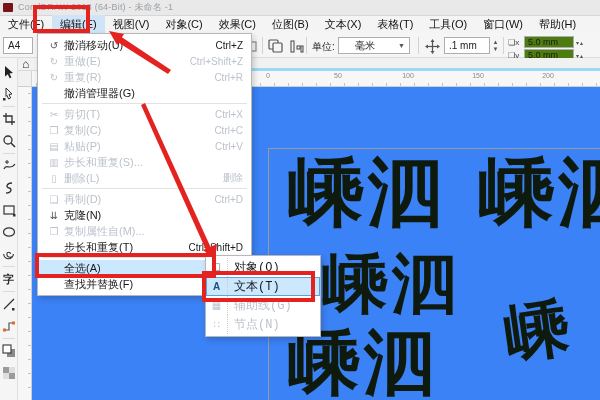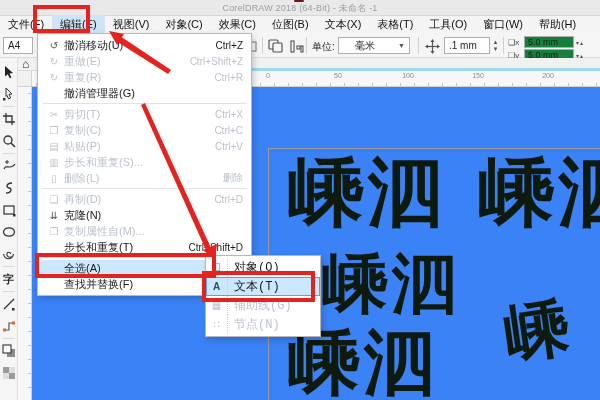--- a/index.html
+++ b/index.html
@@ -3,21 +3,21 @@
 <meta charset="utf-8">
 <style>
   * { margin:0; padding:0; box-sizing:border-box; }
   html,body { width:600px; height:400px; overflow:hidden; }
   body {
     font-family:"Liberation Sans","DejaVu Sans",sans-serif;
     font-size:11px; color:#1a1a1a; background:#fff; position:relative;
   }
   
   .titlebar { position:absolute; left:0; top:0; width:600px; height:16px;
-    background:#e9e9e9; border-bottom:1px solid #d7d7d7; display:flex; align-items:center;flex-direction:column; }
+    background:#e9e9e9; border-bottom:1px solid #d7d7d7; display:flex; align-items:center; }
   .app-icon { width:10px; height:9px; background:#7a1318; margin:0 5px 0 3px; border-radius:1px; }
   .titlebar-text { color:#9aa0a6; font-size:9px; letter-spacing:.2px; }
   
   .menubar { position:absolute; left:0; top:16px; width:600px; height:17px;
     background:#f4f4f4; display:flex; align-items:center; }
   .menubar-item { padding:2px 8px; font-size:11px; color:#111; white-space:nowrap; }
   .menubar-item.active { background:#cfe4f7; }
   
   .propbar { position:absolute; left:0; top:33px; width:600px; height:25px;
     background:#f5f5f5; border-bottom:1px solid #dcdcdc; display:flex; align-items:center; }
@@ -27,21 +27,21 @@
   .vsep { position:absolute; top:4px; width:1px; height:17px; background:#d2d2d2; }
   .ob { position:absolute; top:6px; }
   .units-label { position:absolute; left:312px; top:7px; font-size:10px; color:#222; }
   .units-combo { position:absolute; left:338px; top:4px; width:72px; justify-content:space-between;padding-left:16px; }
   .dd-arrow { font-size:7px; color:#555; }
   .nudge-input { position:absolute; left:444px; top:4px; width:46px; }
   .spinner { position:absolute; left:491px; top:4px; width:9px; height:17px;
     display:flex; flex-direction:column; justify-content:center; color:#555; font-size:6px; line-height:7px; text-align:center; }
   .dup { position:absolute; left:508px; display:flex; align-items:center; height:12px; }
   .dup-icon { font-size:8px; color:#444; width:16px; }
-  .dup-val { background:#15803d; border:1px solid #adadad; width:50px; height:12px;
+  .dup-val { background:#4d7c0f; border:1px solid #adadad; width:50px; height:12px;
     font-size:9px; padding:0 3px; display:flex; align-items:center; }
   .dup-arrows { font-size:6px; color:#555; margin-left:2px; letter-spacing:1px; }
   
   .tabbar { position:absolute; left:18px; top:58px; width:582px; height:13px;
     background:#f1f1f1; border-bottom:1px solid #d8d8d8; }
   .home-icon { position:absolute; left:4px; top:-1px; font-size:12px; color:#17263f; font-weight:bold; }
   .tab-accent { position:absolute; left:252px; top:68px; width:348px; height:3px; background:#9ed8f5; }
   .hruler { position:absolute; left:32px; top:71px; width:568px; height:16px; background:#f7f7f7;
     border-bottom:1px solid #cfcfcf;
     background-image:repeating-linear-gradient(to right,#c4c4c4 0 1px,transparent 1px 14px);

